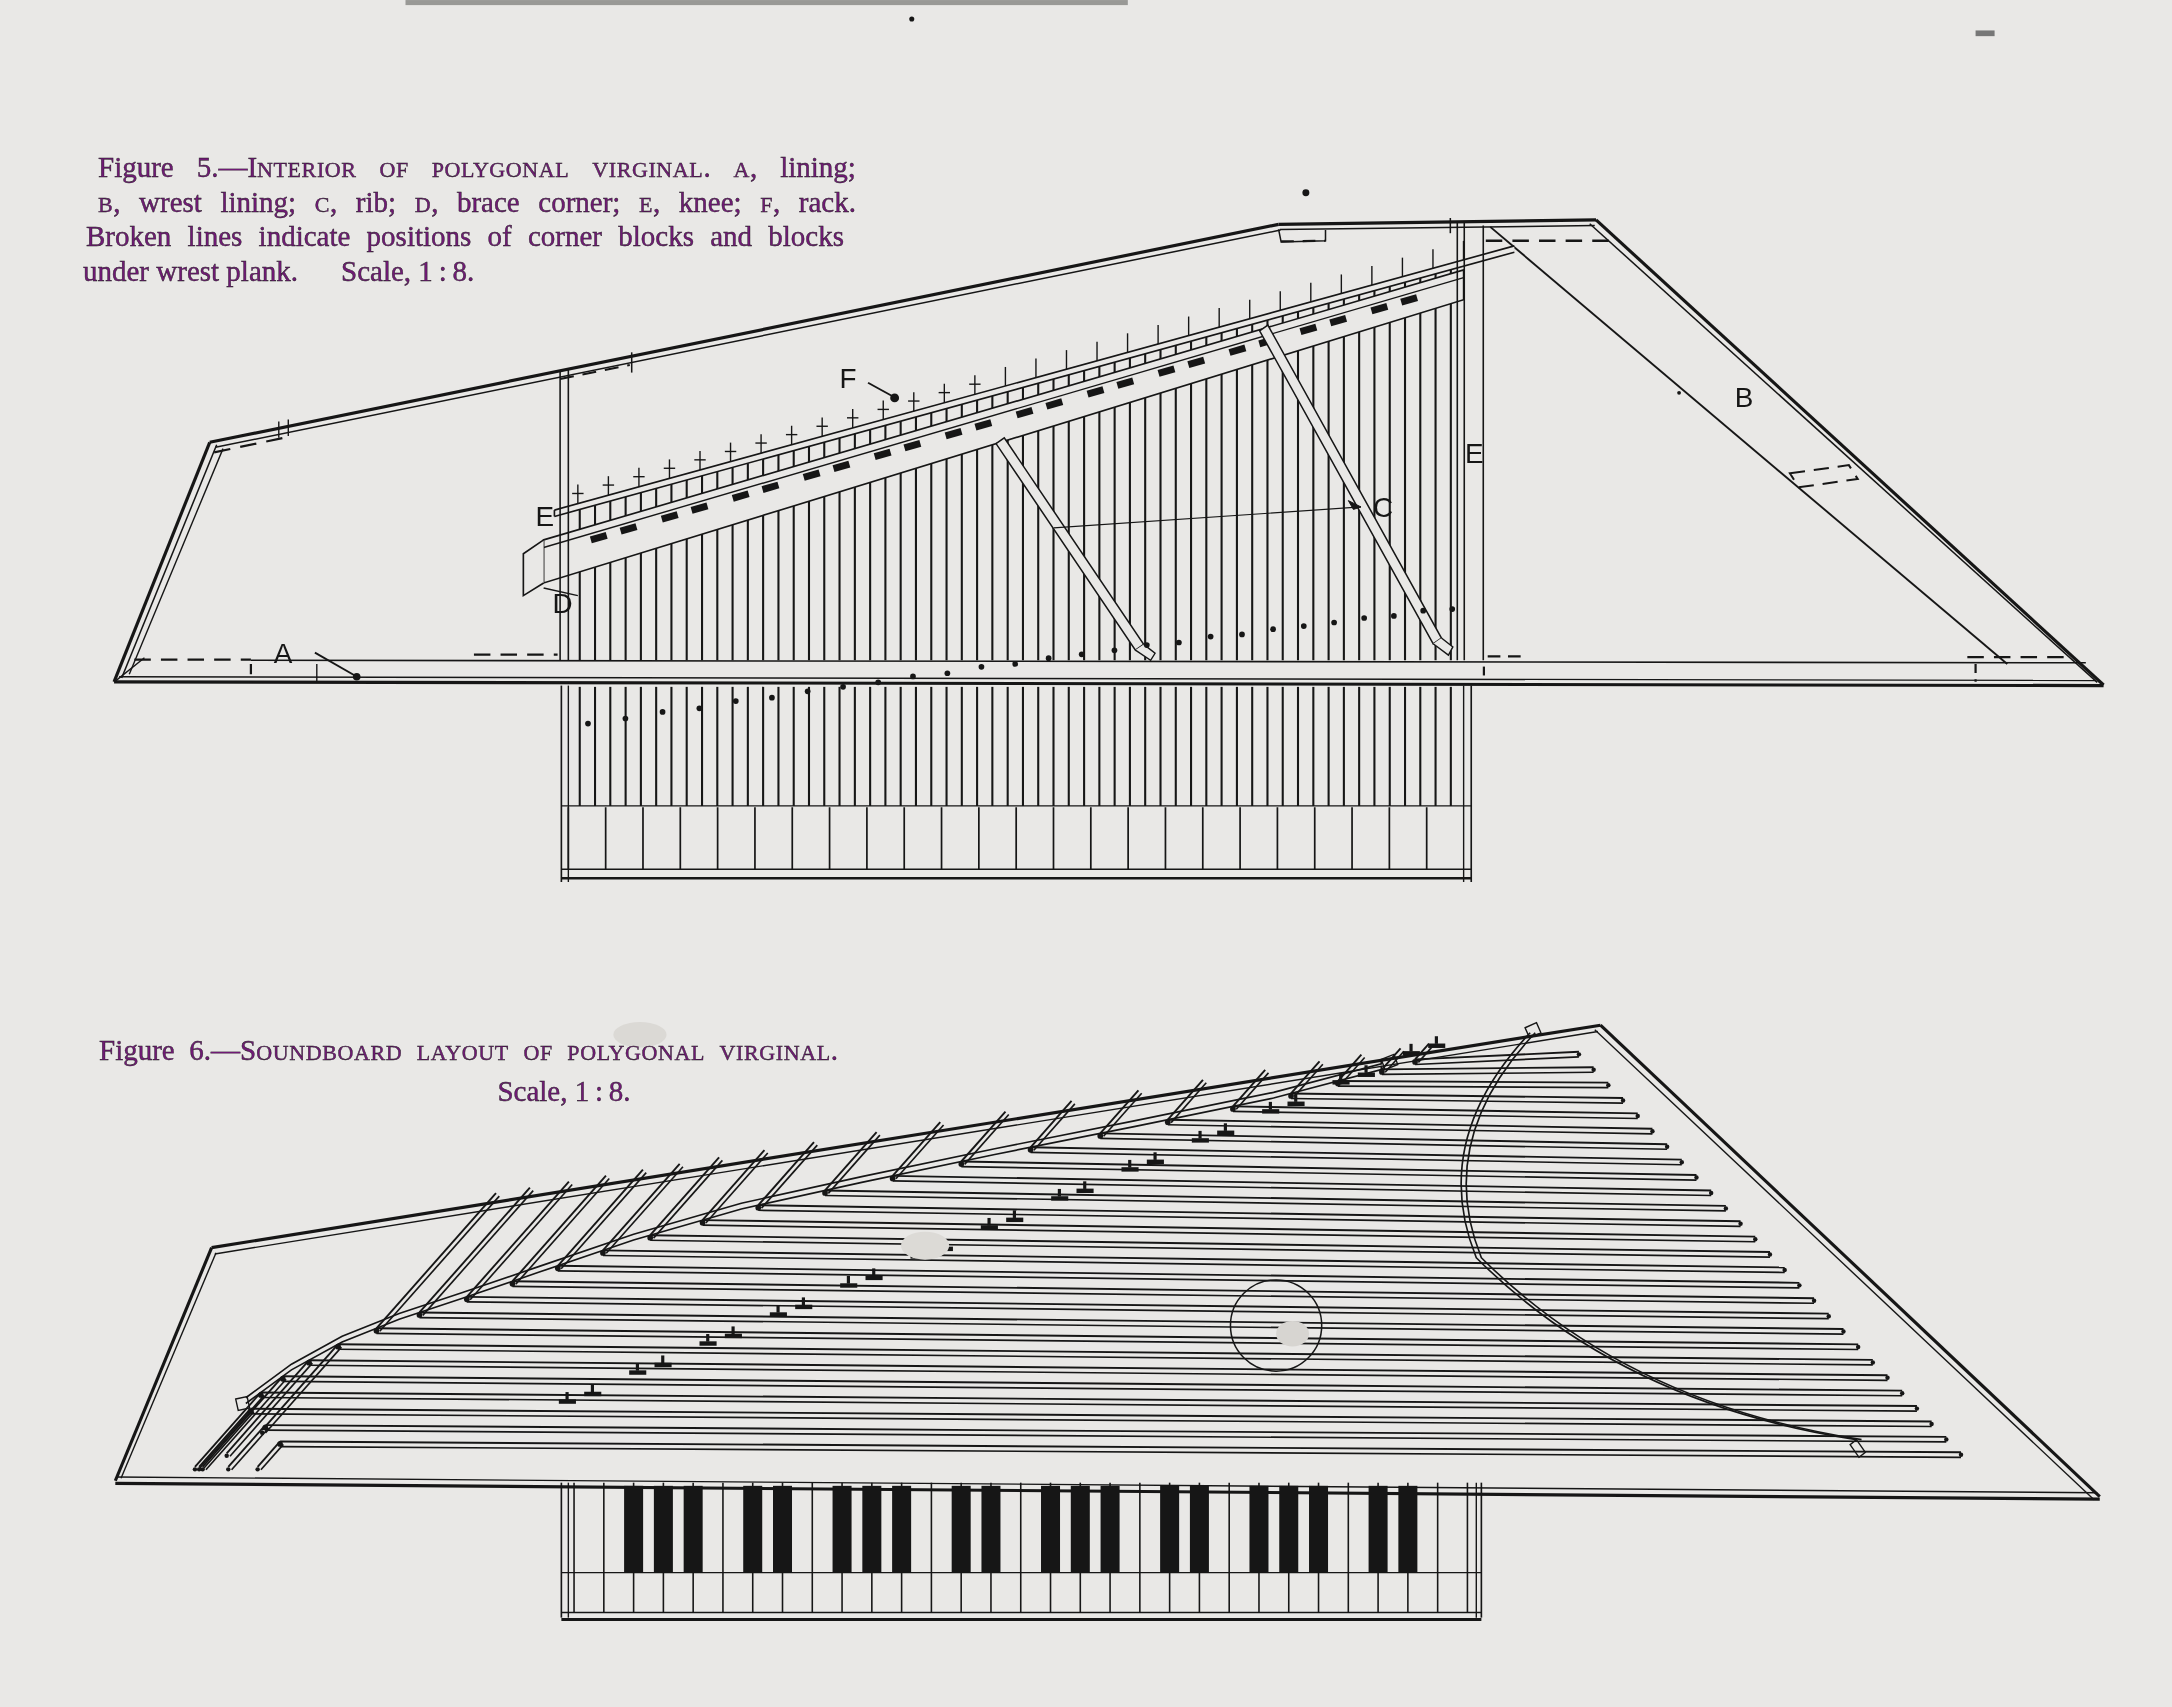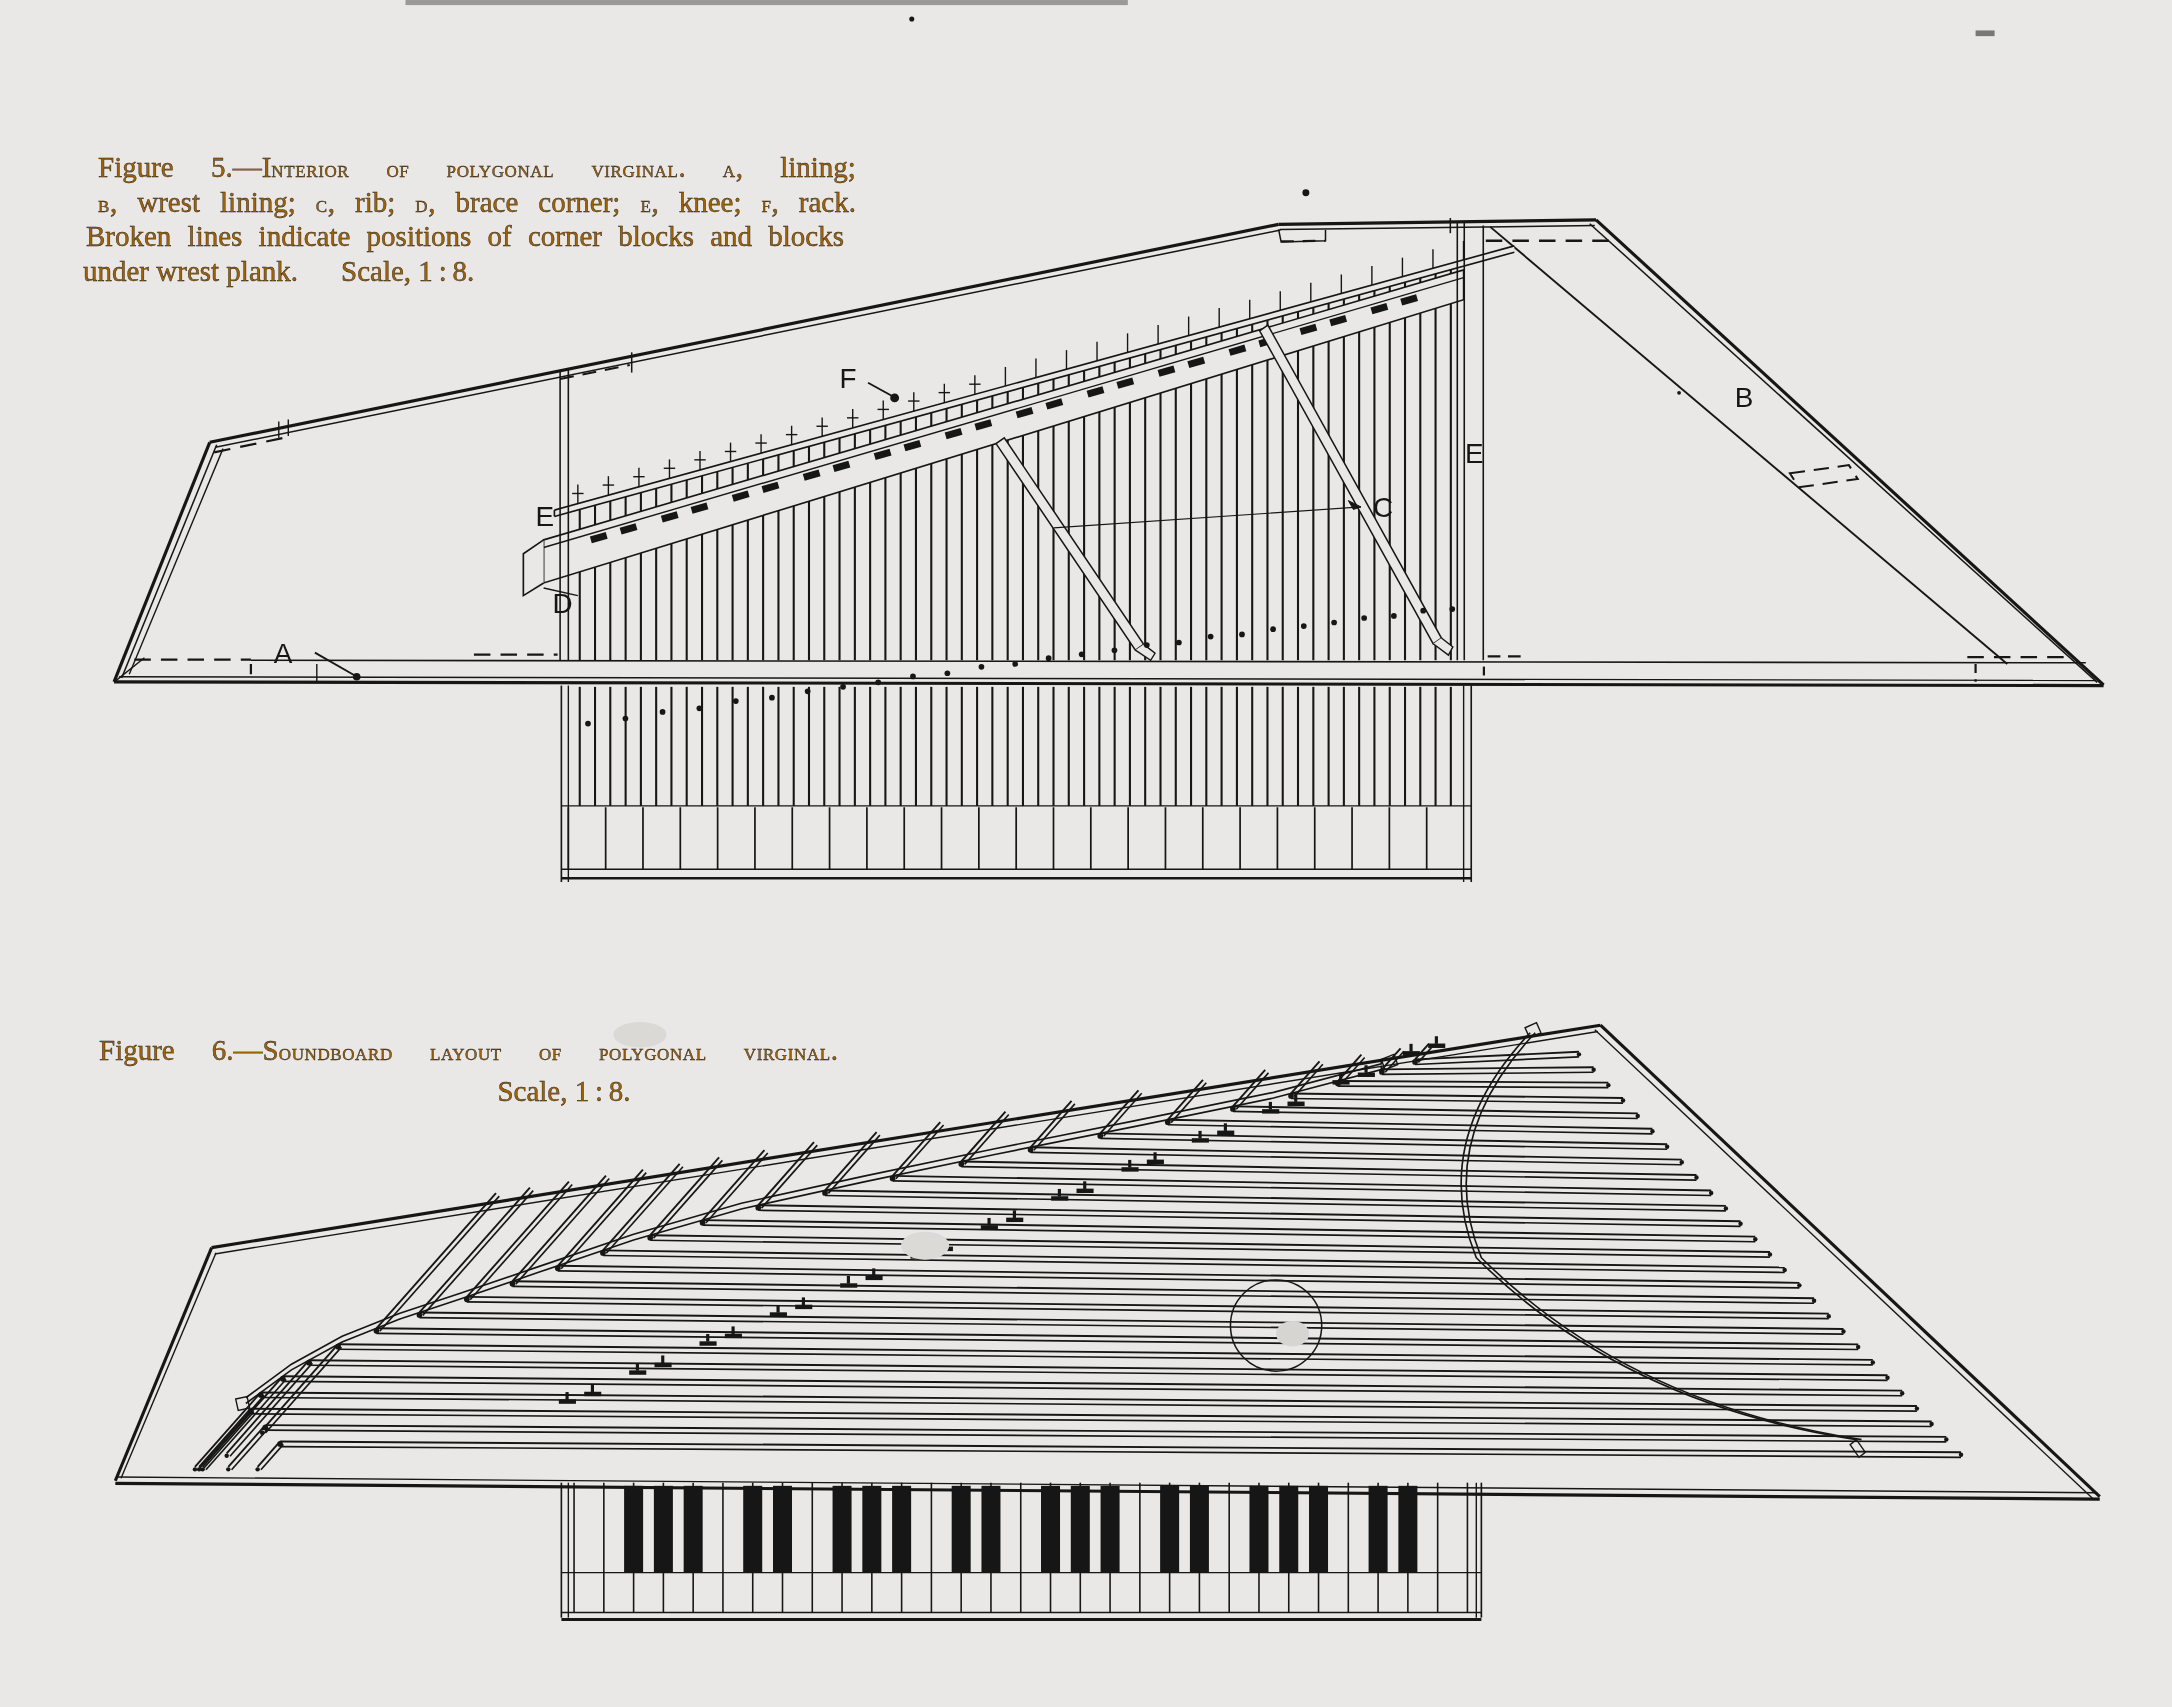--- a/index.html
+++ b/index.html
@@ -1,16 +1,16 @@
 <!DOCTYPE html>
 <html style="font-size:10px"><head><meta charset="utf-8"><style>
 html,body{margin:0;padding:0;width:2172px;height:1707px;background:#e9e8e6;overflow:hidden;position:relative}
-.cap{position:absolute;font-family:"Liberation Serif",serif;color:#a16207;font-size:29px;white-space:nowrap;-webkit-text-stroke:0.4px #1c1c1c}
+.cap{position:absolute;font-family:"Liberation Serif",serif;color:#701a75;font-size:29px;white-space:nowrap;-webkit-text-stroke:0.4px #1c1c1c}
 .j{display:flex;justify-content:space-between;width:758px;white-space:normal}
-.sc{font-size:17px;letter-spacing:0.6px}
+.sc{font-size:22px;letter-spacing:0.6px}
 svg{position:absolute;left:0;top:0}
 </style></head><body>
 <svg width="2172" height="1707" viewBox="0 0 3428 2694">
 <line x1="915.0" y1="804.0" x2="915.0" y2="1042.0" stroke="#161616" stroke-width="3.3" stroke-linecap="butt"></line>
 <line x1="939.1" y1="797.4" x2="939.1" y2="1042.0" stroke="#161616" stroke-width="3.3" stroke-linecap="butt"></line>
 <line x1="963.2" y1="790.7" x2="963.2" y2="1042.0" stroke="#161616" stroke-width="3.3" stroke-linecap="butt"></line>
 <line x1="987.4" y1="784.1" x2="987.4" y2="1042.0" stroke="#161616" stroke-width="3.3" stroke-linecap="butt"></line>
 <line x1="1011.5" y1="777.4" x2="1011.5" y2="1042.0" stroke="#161616" stroke-width="3.3" stroke-linecap="butt"></line>
 <line x1="1035.6" y1="770.8" x2="1035.6" y2="1042.0" stroke="#161616" stroke-width="3.3" stroke-linecap="butt"></line>
 <line x1="1059.7" y1="764.2" x2="1059.7" y2="1042.0" stroke="#161616" stroke-width="3.3" stroke-linecap="butt"></line>

